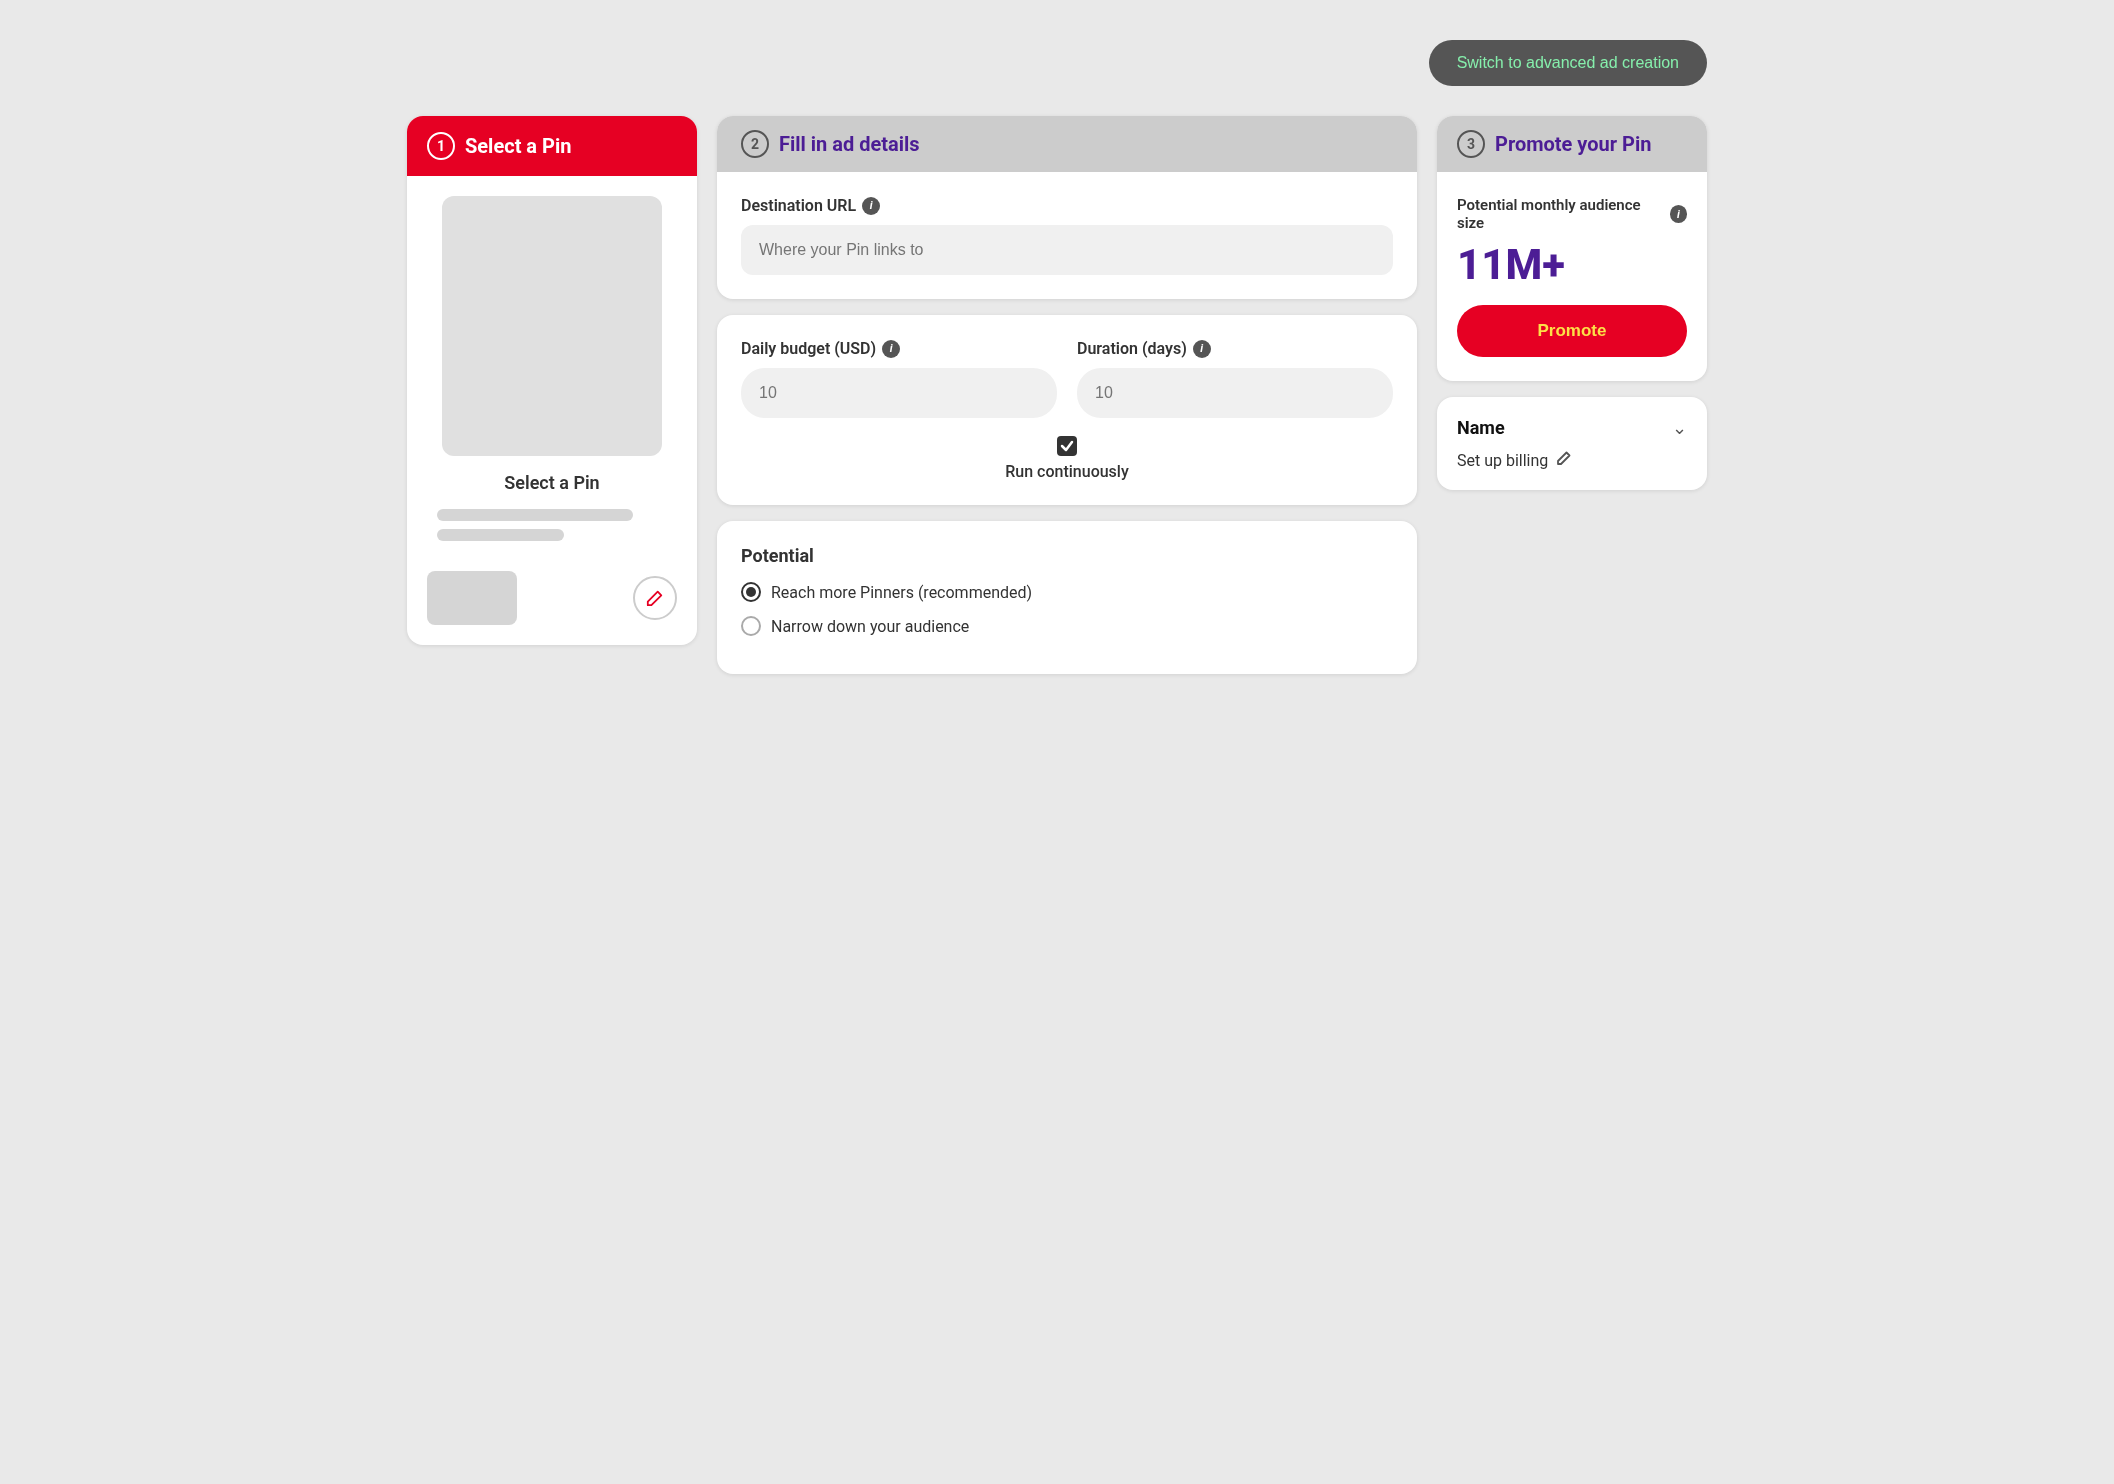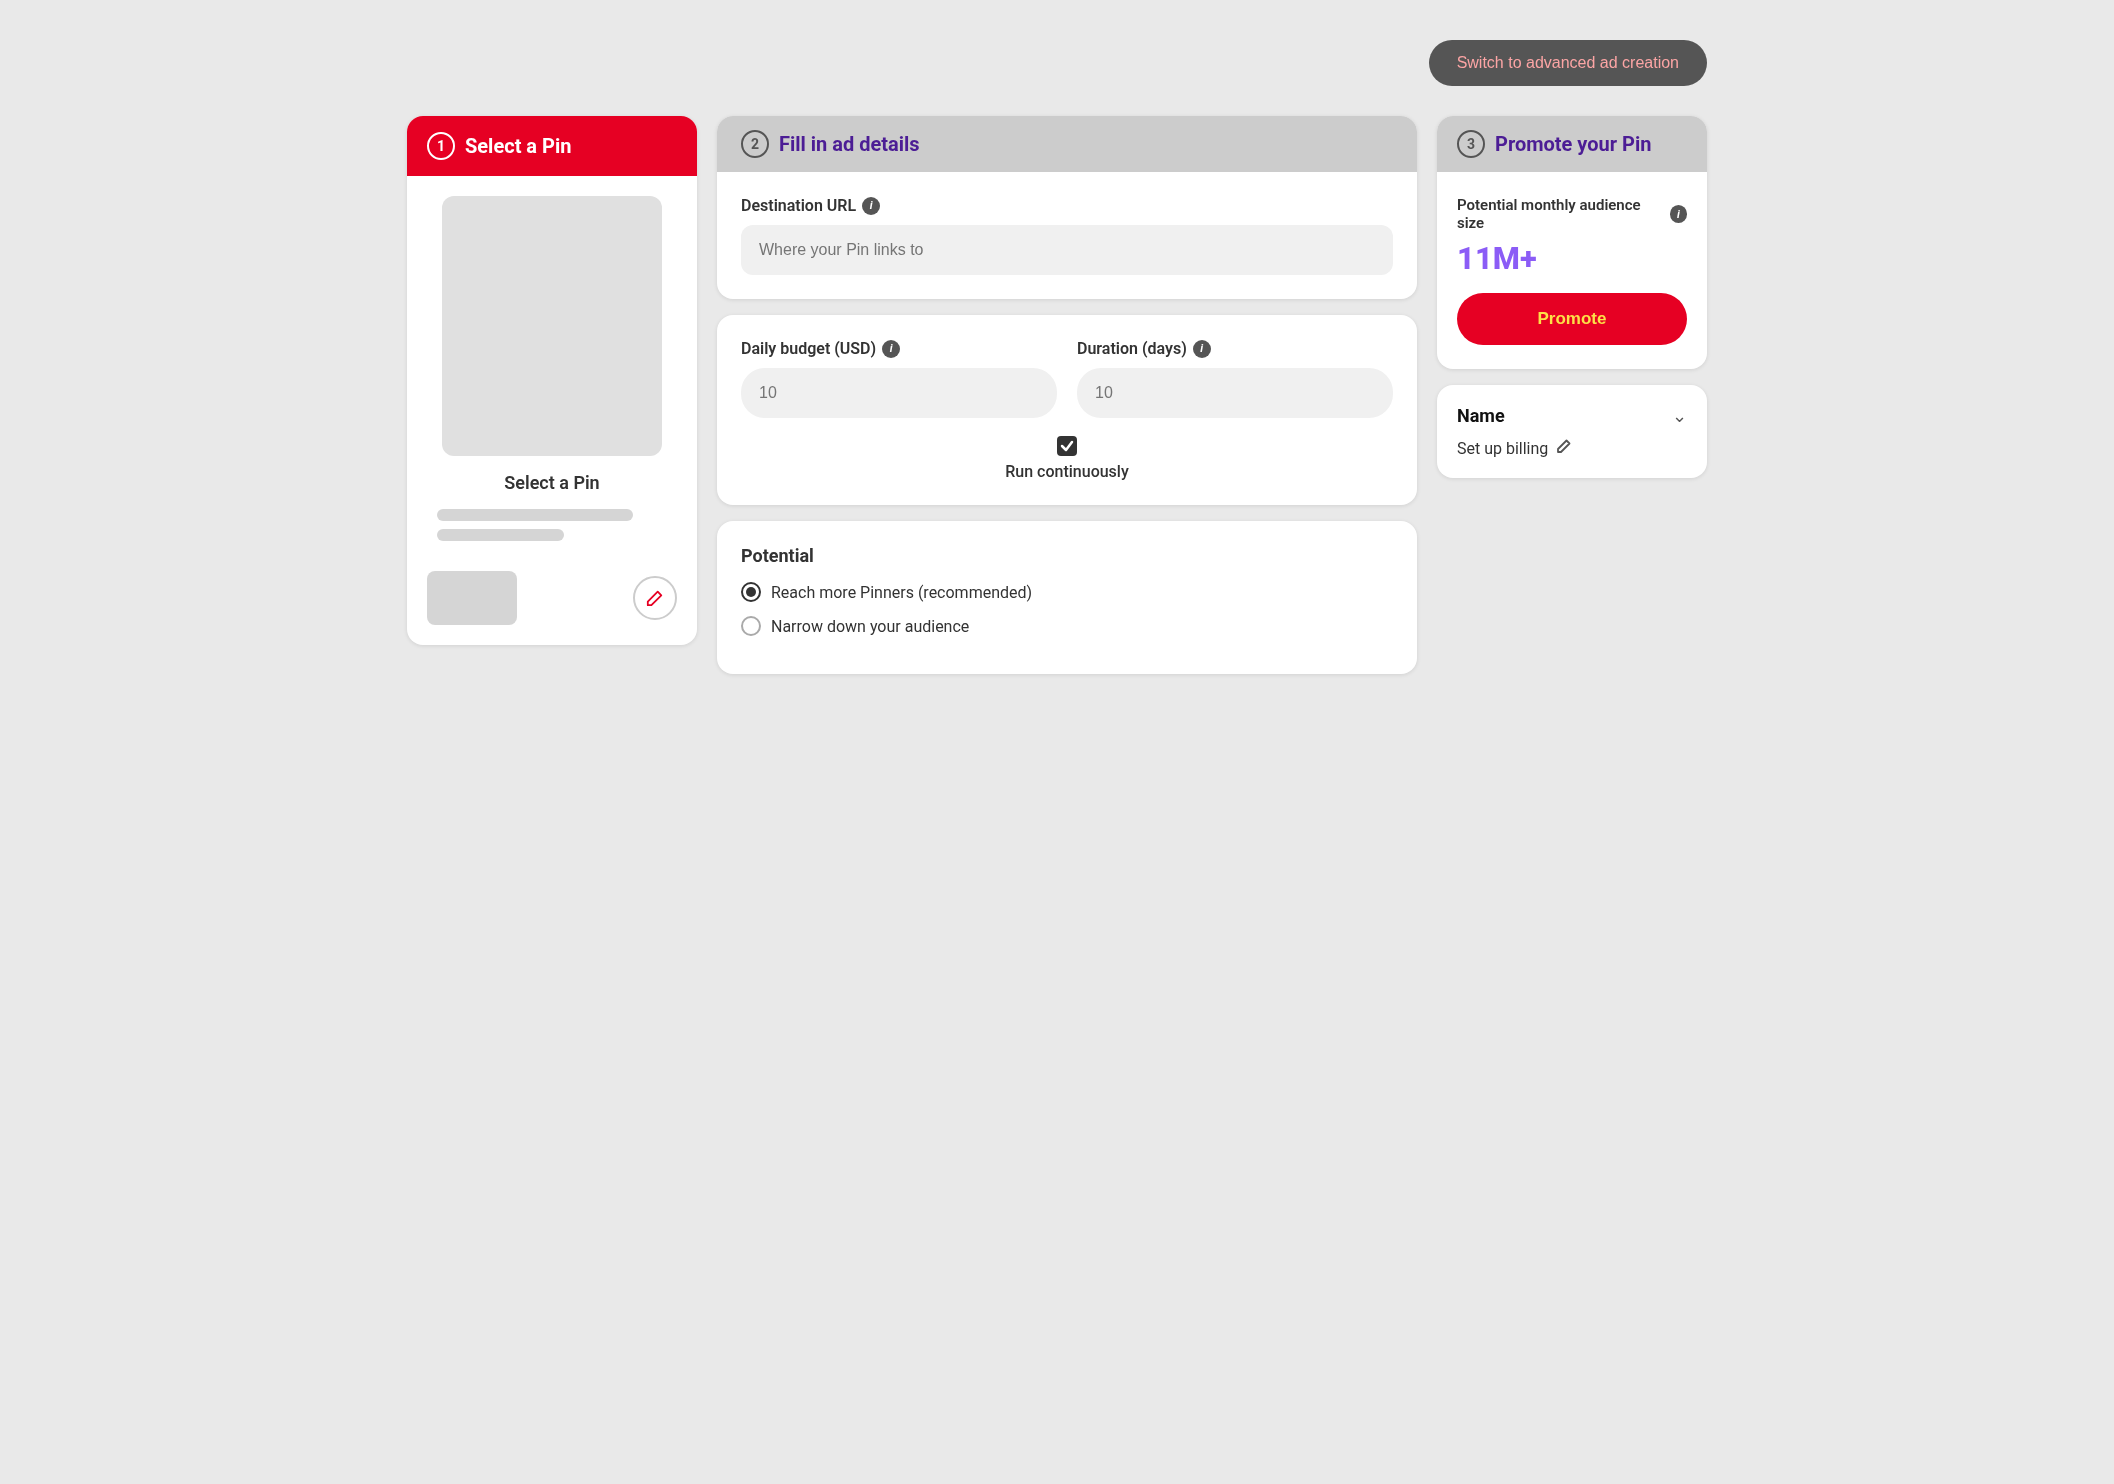--- a/index.html
+++ b/index.html
@@ -17,21 +17,21 @@
     .top-bar {
       width: 100%;
       max-width: 1300px;
       display: flex;
       justify-content: flex-end;
       margin-bottom: 30px;
     }
 
     .switch-btn {
       background: #555;
-      color: #fca5a5;
+      color: #86efac;
       border: none;
       border-radius: 30px;
       padding: 14px 28px;
       font-size: 16px;
       cursor: pointer;
       font-weight: 500;
       white-space: nowrap;
     }
 
     .main-layout {
@@ -363,23 +363,23 @@
       font-size: 15px;
       font-weight: 600;
       color: #333;
       margin-bottom: 4px;
       display: flex;
       align-items: center;
       gap: 6px;
     }
 
     .audience-size {
-      font-size: 31px;
+      font-size: 42px;
       font-weight: 800;
-      color: #8b5cf6;
+      color: #4c1d95;
       margin: 8px 0 16px;
     }
 
     .promote-btn {
       width: 100%;
       background: #e60023;
       color: #fde047;
       border: none;
       border-radius: 30px;
       padding: 16px;

